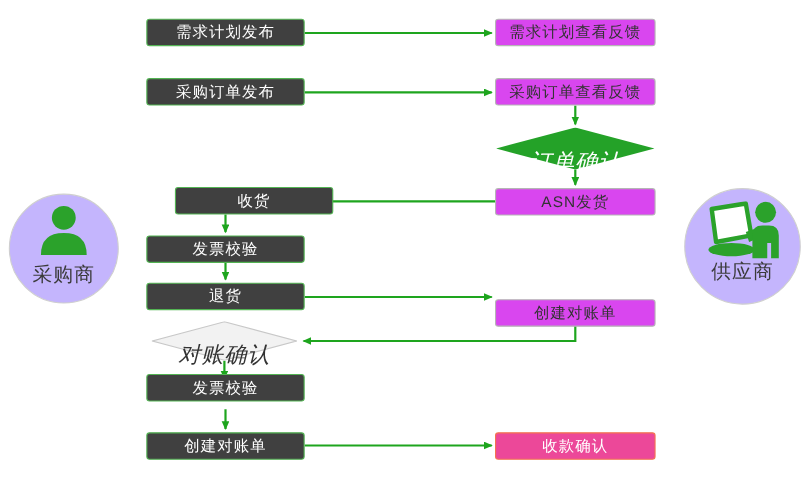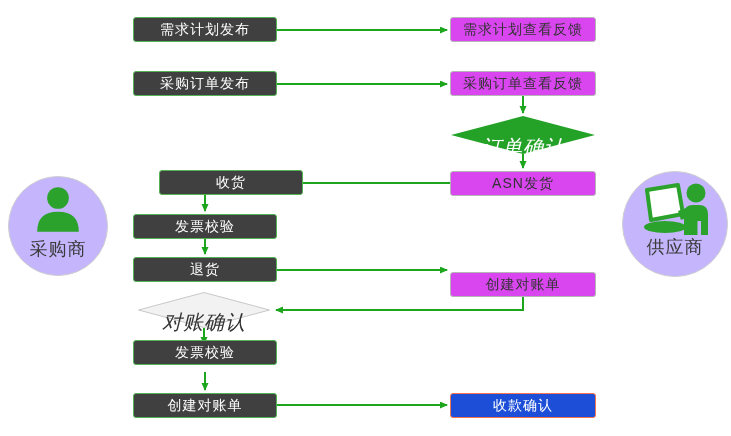--- a/index.html
+++ b/index.html
@@ -3,21 +3,21 @@
 <meta charset="utf-8">
 <style>
   html,body{margin:0;padding:0;background:#ffffff;}
   body{font-family:"Liberation Sans","DejaVu Sans",sans-serif;}
   .canvas{position:relative;width:731px;height:436px;background:#ffffff;overflow:hidden;}
 
   .node{position:absolute;box-sizing:border-box;display:flex;align-items:center;justify-content:center;
         font-size:14px;letter-spacing:1px;}
   .gbox{width:144px;height:25px;background:#404040;border:1px solid #53b353;border-radius:3px;color:#ffffff;}
   .wbox{width:146px;height:25px;background:#d946ef;border:1px solid #b5b5b5;border-radius:3px;color:#333333;}
-  .rbox{width:146px;height:25px;background:#1d4ed8;border:1px solid #f4754f;border-radius:3px;color:#ffffff;}
+  .rbox{width:146px;height:25px;background:#ec4899;border:1px solid #f4754f;border-radius:3px;color:#ffffff;}
 
   .diamond{position:absolute;}
   .diamond .dlabel{position:absolute;left:0;top:12px;width:100%;height:100%;
         display:flex;align-items:center;justify-content:center;font-size:20px;letter-spacing:1px;font-style:italic;}
   .diamond.green .dlabel{color:#ffffff;}
   .diamond.gray .dlabel{color:#333333;}
 
   .actor{position:absolute;border-radius:50%;background:#c4b5fd;border:1px solid #cfcfcf;
          display:flex;flex-direction:column;align-items:center;justify-content:flex-start;box-sizing:border-box;}
   .actor .alabel{font-size:18px;color:#3a3a3a;letter-spacing:1px;}

